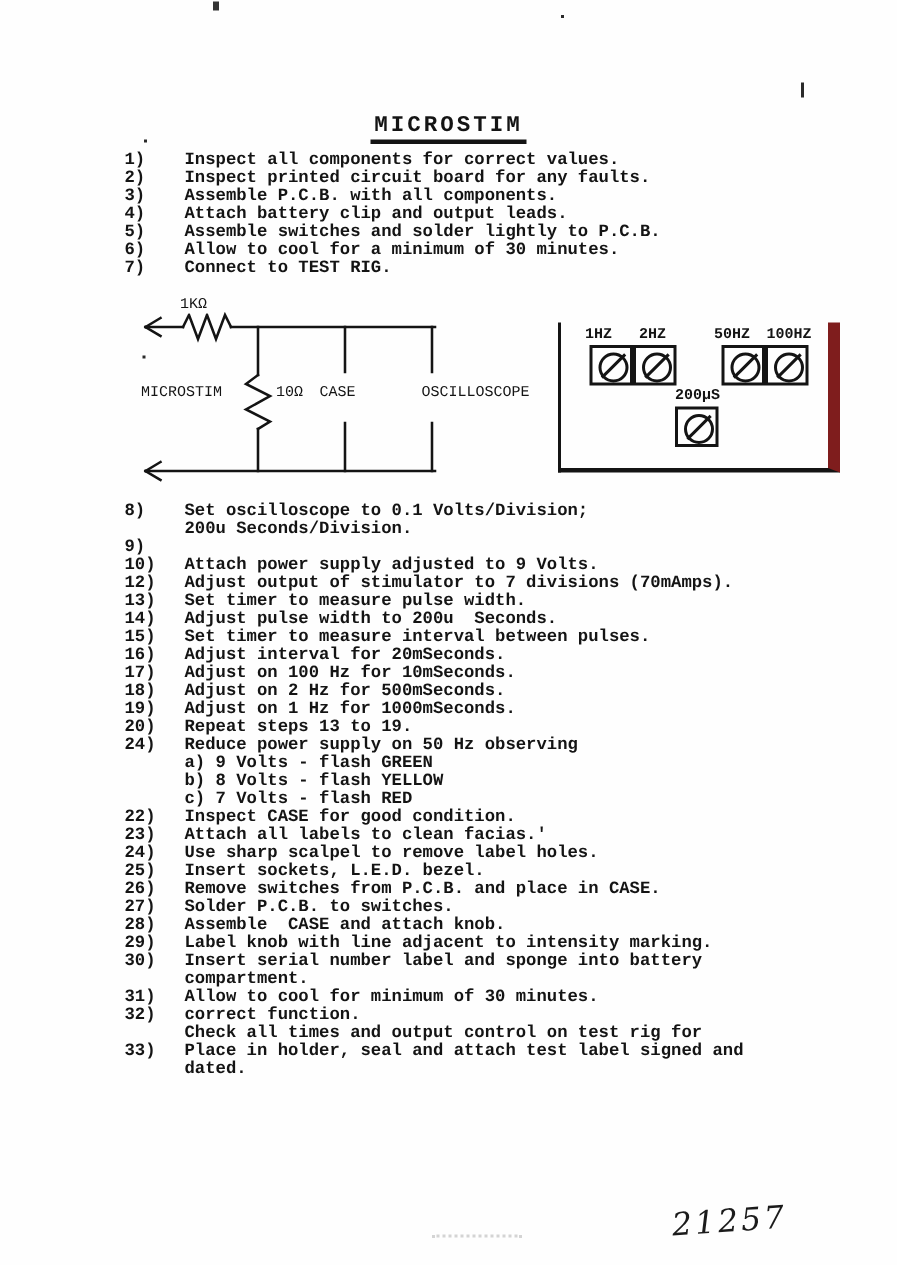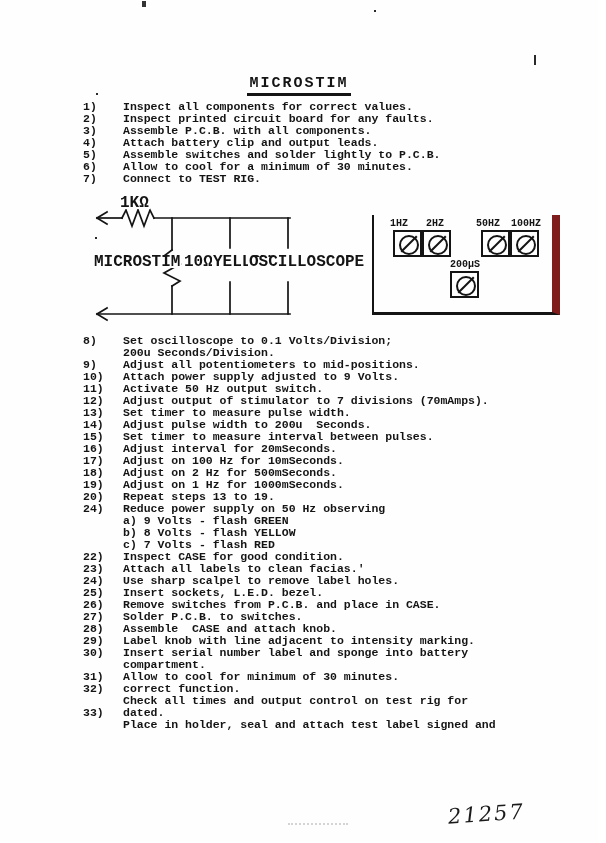--- a/index.html
+++ b/index.html
@@ -27,28 +27,28 @@
   .steps-intro{top:101px;}
   .steps-main{top:335px;}
   .step{display:flex;}
   .step-num{flex:none;width:40px;font-size:11.5px;font-weight:700;line-height:12px;}
   .step-text{flex:none;}
   .step-line{font-size:11.5px;font-weight:700;line-height:12px;white-space:pre;}
   
   .diagram{position:absolute;left:88px;top:196px;width:270px;height:135px;}
   .diagram svg{position:absolute;left:0;top:0;}
   .dlabel{
-    position:absolute;font-size:16px;font-weight:700;
+    position:absolute;font-size:10px;font-weight:400;
     background:#fefefe;line-height:11px;padding:0 1px;white-space:pre;
   }
   .dl-1k{left:31px;top:2px;}
   .dl-micro{left:5px;top:61px;}
   .dl-10{left:95px;top:61px;}
   .dl-timer{left:124px;top:61px;}
-  .dl-osc{left:160px;top:61px;}
+  .dl-osc{left:192px;top:61px;}
   
   .panel{
     position:absolute;left:372px;top:215px;width:188px;height:100px;
     border-left:2px solid #141414;
     border-right:8px solid #7f1d1d;
     border-bottom:3px solid #141414;
     box-sizing:border-box;
   }
   .sw-label{
     position:absolute;font-size:10px;font-weight:700;line-height:10px;white-space:pre;
@@ -163,21 +163,21 @@
         <path d="M200,22 V52 M200,86 V118"></path>
 
         <path d="M9,118 H202"></path>
 
         <path d="M9,118 L19,112 M9,118 L19,124"></path>
       </g>
     </svg>
     <span class="dlabel dl-1k">1KΩ</span>
     <span class="dlabel dl-micro">MICROSTIM</span>
     <span class="dlabel dl-10">10Ω</span>
-    <span class="dlabel dl-timer">YELLOW</span>
+    <span class="dlabel dl-timer">CASE</span>
     <span class="dlabel dl-osc">OSCILLOSCOPE</span>
   </div>
 
   <div class="panel">
     <span class="sw-label" style="left:16px;top:4px;">1HZ</span>
     <span class="sw-label" style="left:52px;top:4px;">2HZ</span>
     <span class="sw-label" style="left:102px;top:4px;">50HZ</span>
     <span class="sw-label" style="left:137px;top:4px;text-align:center;">100HZ</span>
 
     <div class="sw-box" style="left:19px;top:15px;">
@@ -202,34 +202,25 @@
   <div class="steps steps-main">
       <div class="step">
         <span class="step-num">8)</span>
         <div class="step-text">
           <div class="step-line">Set oscilloscope to 0.1 Volts/Division;</div>
           <div class="step-line">200u Seconds/Division.</div>
         </div>
       </div>
       <div class="step">
         <span class="step-num">9)</span>
-        <div class="step-text">
-          <div class="step-line">Adjust all potentiometers to mid-positions.</div>
-        </div>
       </div>
       <div class="step">
         <span class="step-num">10)</span>
         <div class="step-text">
           <div class="step-line">Attach power supply adjusted to 9 Volts.</div>
-        </div>
-      </div>
-      <div class="step">
-        <span class="step-num">11)</span>
-        <div class="step-text">
-          <div class="step-line">Activate 50 Hz output switch.</div>
         </div>
       </div>
       <div class="step">
         <span class="step-num">12)</span>
         <div class="step-text">
           <div class="step-line">Adjust output of stimulator to 7 divisions (70mAmps).</div>
         </div>
       </div>
       <div class="step">
         <span class="step-num">13)</span>
@@ -352,22 +343,22 @@
       <div class="step">
         <span class="step-num">32)</span>
         <div class="step-text">
           <div class="step-line">correct function.</div>
           <div class="step-line">Check all times and output control on test rig for</div>
         </div>
       </div>
       <div class="step">
         <span class="step-num">33)</span>
         <div class="step-text">
+          <div class="step-line">Place in holder, seal and attach test label signed and</div>
           <div class="step-line">dated.</div>
-          <div class="step-line">Place in holder, seal and attach test label signed and</div>
         </div>
       </div>
     </div>
 
   <div class="faint-mark"></div>
 
   <div class="handwriting">21257</div>
 
 </div>
 

